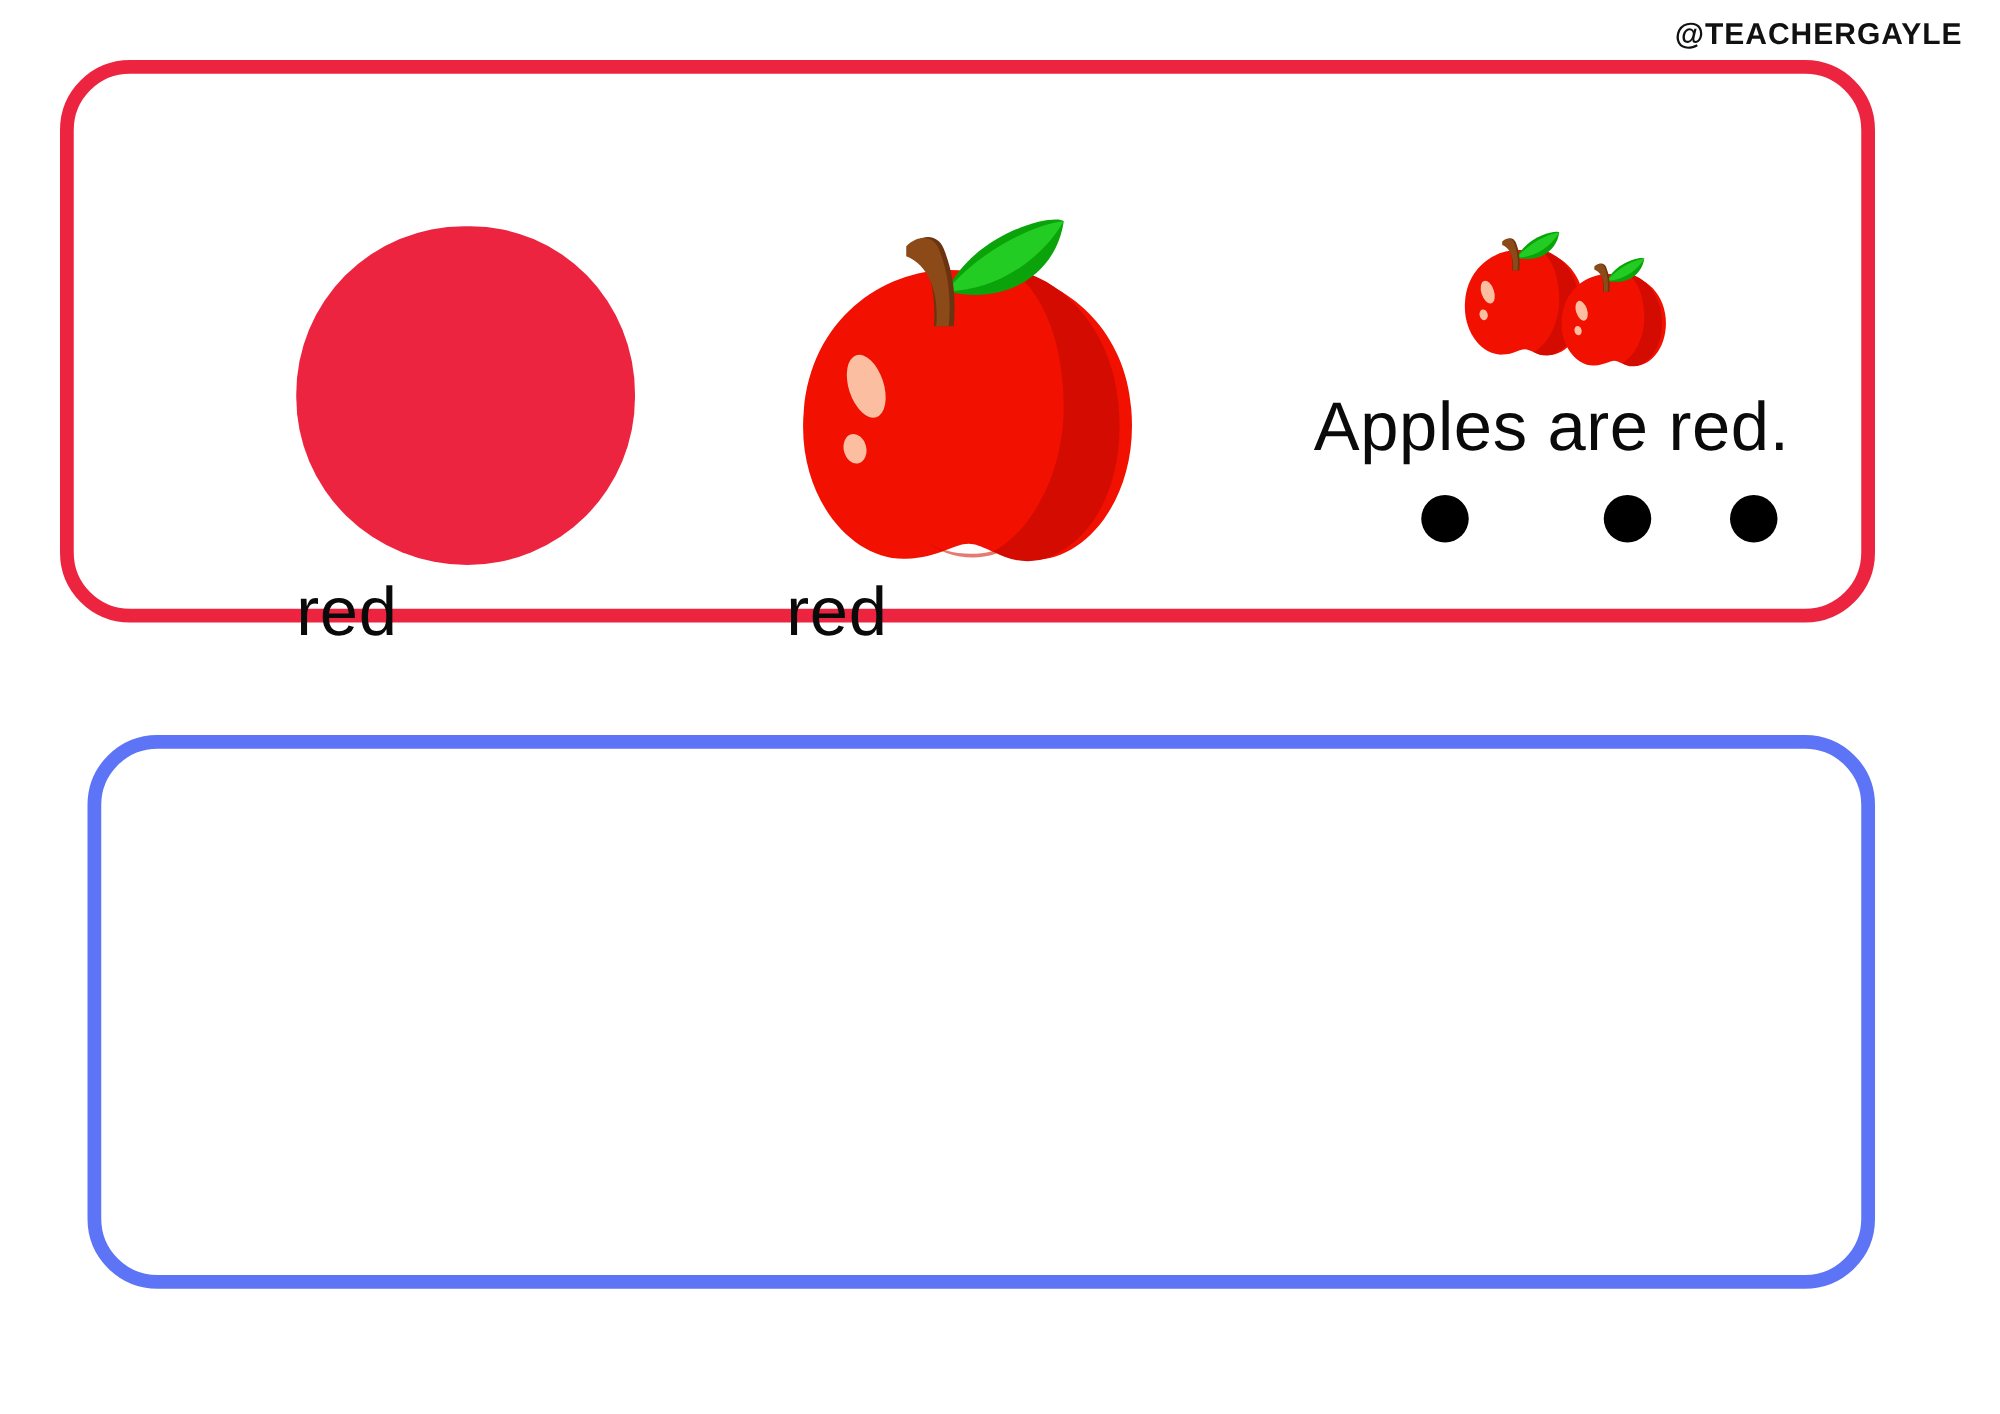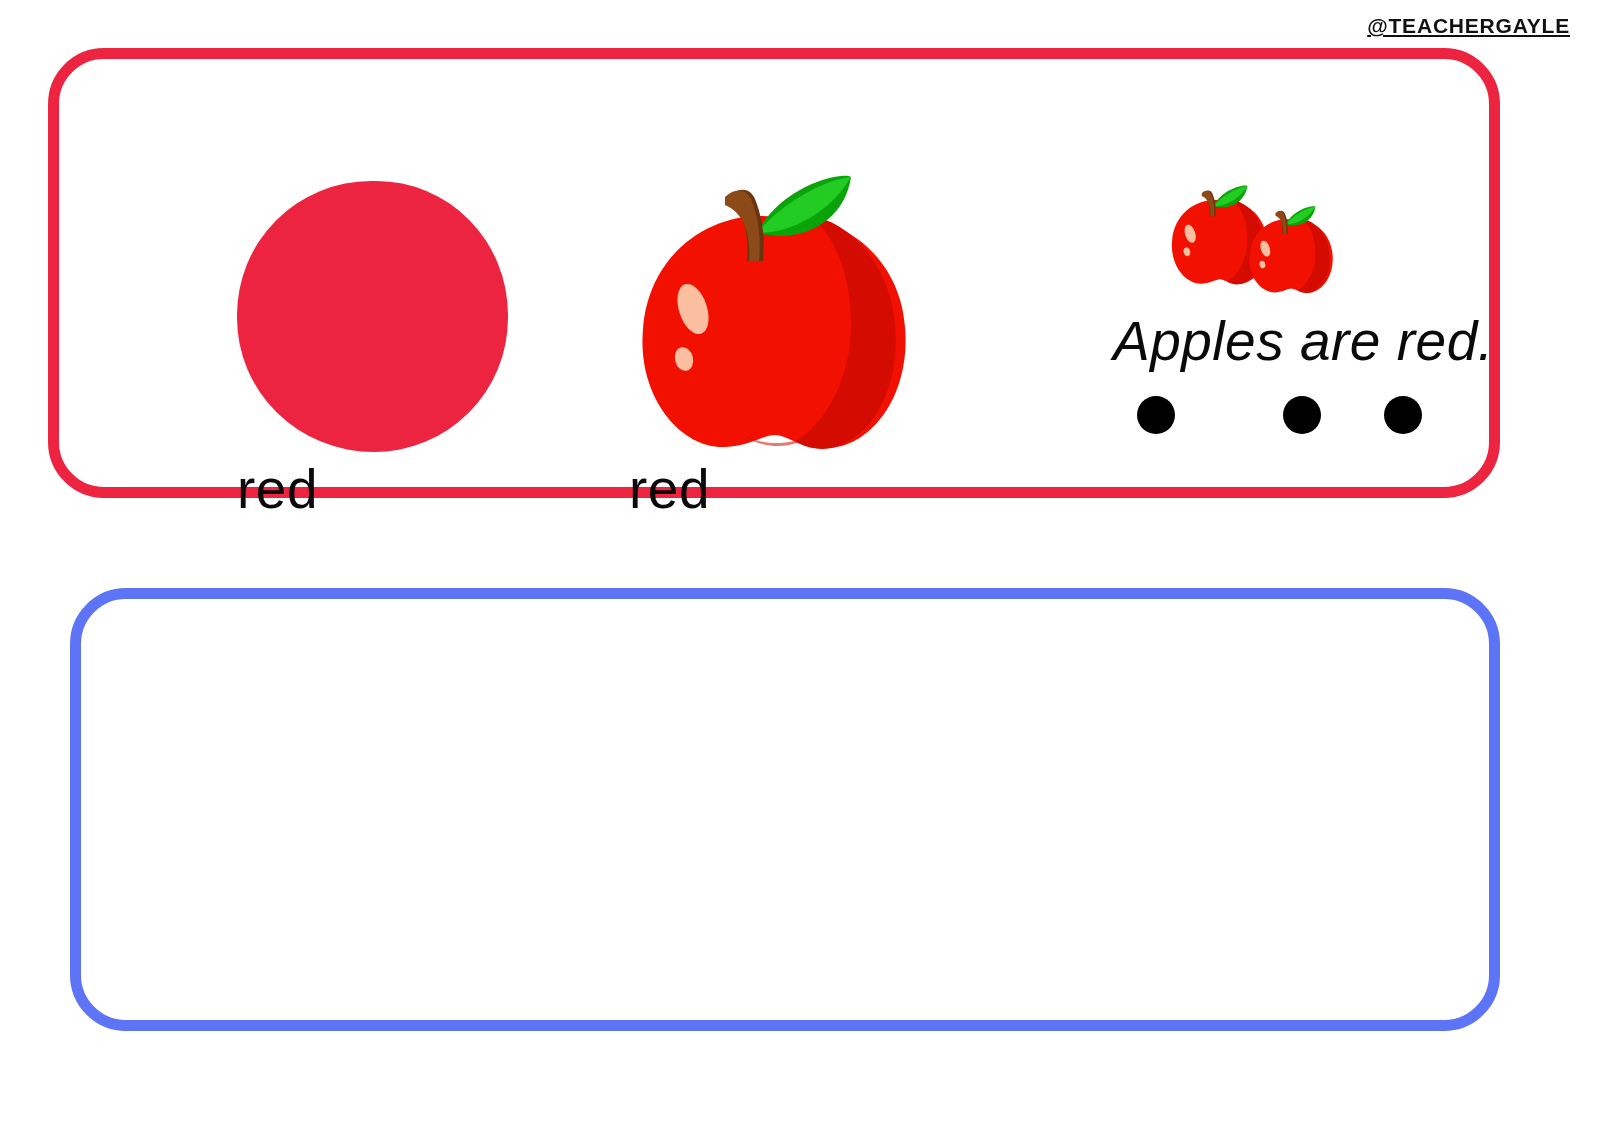--- a/index.html
+++ b/index.html
@@ -15,25 +15,24 @@
     font-family: "Liberation Sans", sans-serif;
   }
 
   
   .watermark {
     position: absolute;
     top: 14px;
     right: 30px;
     font-family: "Liberation Sans", sans-serif;
     font-weight: bold;
-    font-size: 21px;
+    font-size: 24px;
     letter-spacing: 0.8px;
     color: #111111;
     white-space: nowrap;
-    text-decoration: underline;
   }
 
   
   .card {
     position: absolute;
     box-sizing: border-box;
     background: #ffffff;
     border-style: solid;
     border-radius: 56px;
   }
@@ -84,21 +83,21 @@
   
   .sentence {
     position: absolute;
     font-family: "Liberation Sans", sans-serif;
     font-weight: 300;
     font-size: 55px;
     color: #0a0a0a;
     letter-spacing: 0.5px;
     white-space: nowrap;
   }
-  .sentence-red  { left: 1054px; top: 250px; font-style: italic; }
+  .sentence-red  { left: 992px; top: 250px; }
 
   
   .dot-row {
     position: absolute;
     height: 40px;
   }
   .dot-row-red  { left: 1040px; top: 337px; width: 340px; }
   .dot {
     position: absolute;
     width: 38px;

